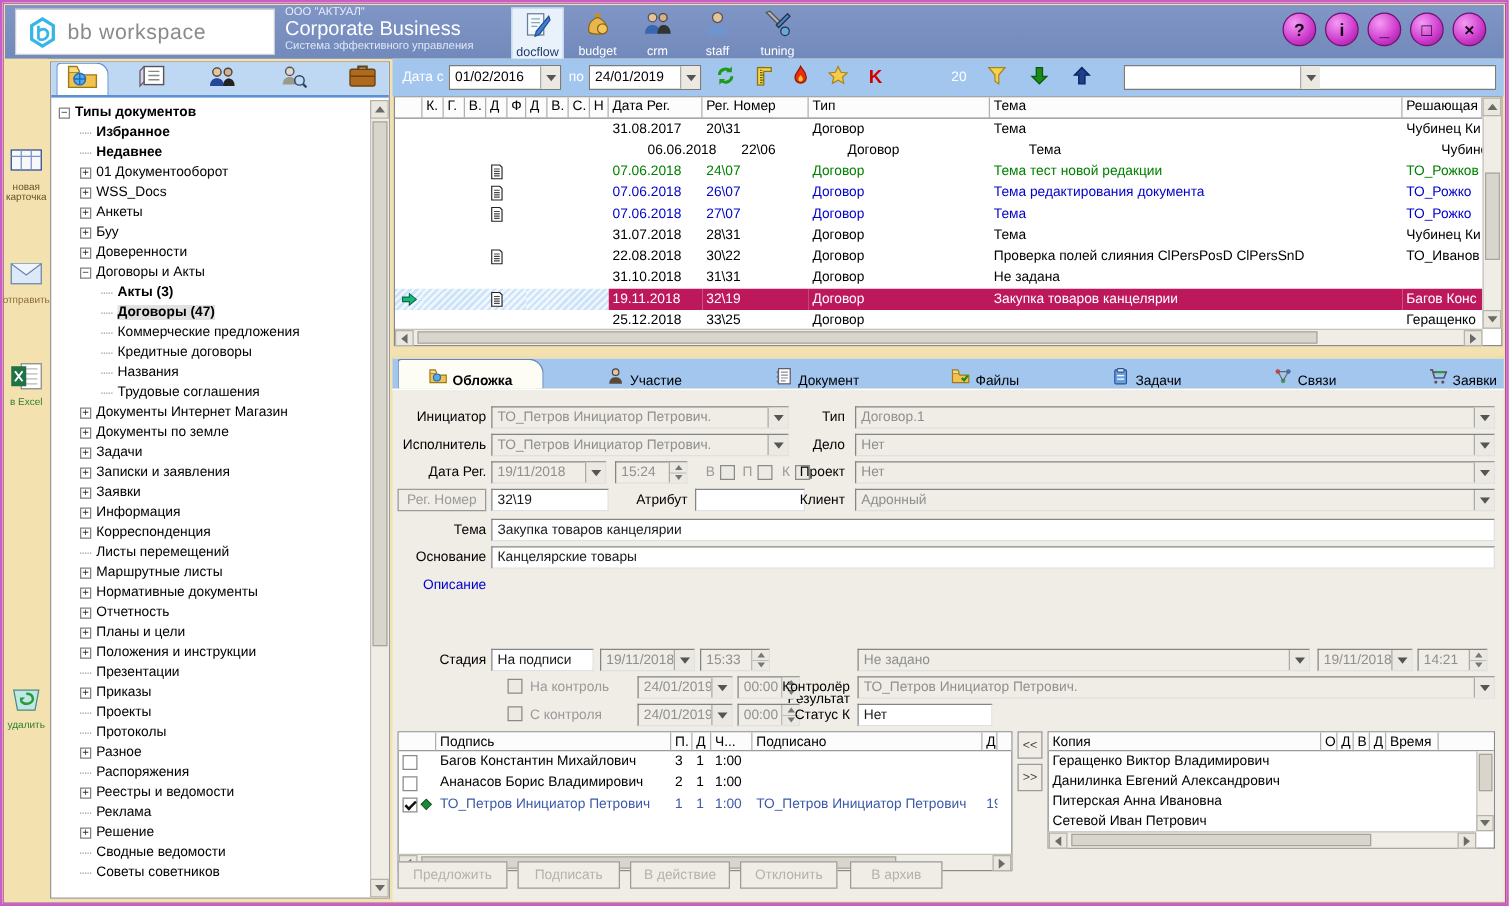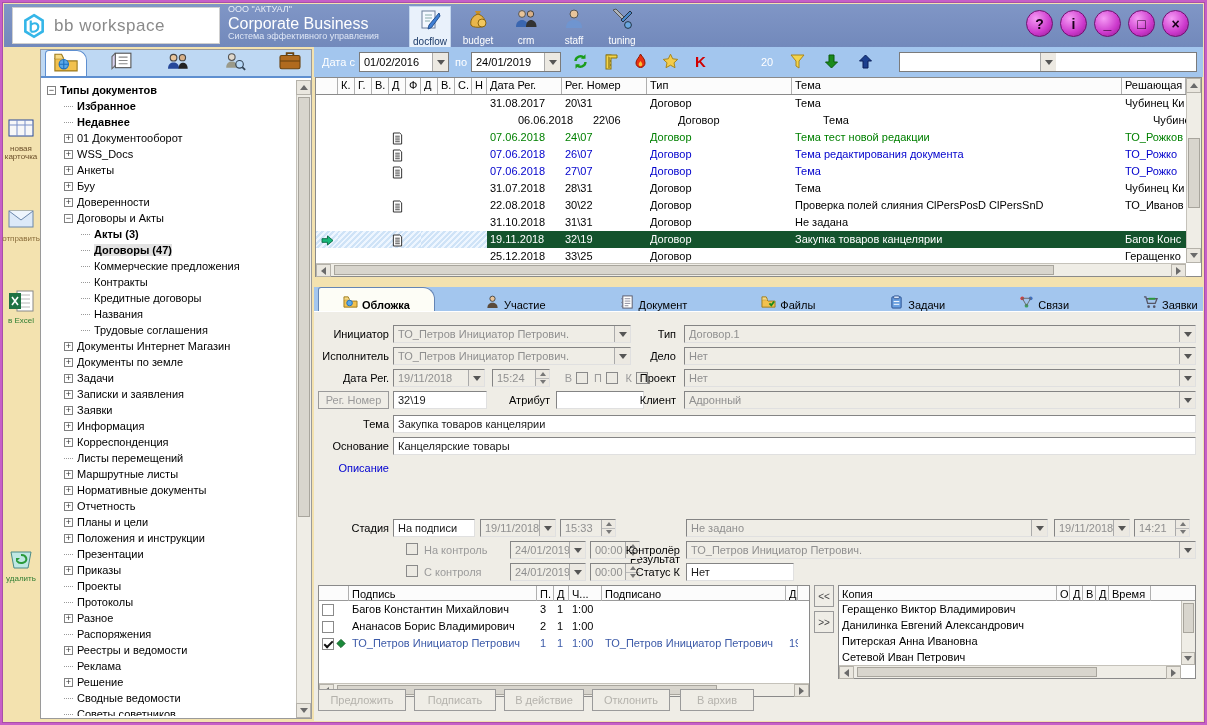--- a/index.html
+++ b/index.html
@@ -59,21 +59,21 @@
   .dd i{width:0;height:0;border:4px solid transparent;border-top:5px solid #555;margin-top:4px;}
   .fb-icon{width:22px;height:20px;display:flex;align-items:center;justify-content:center;cursor:pointer;}
   .fb-icon svg{width:17px;height:17px;}
   
   #doc-table{position:absolute;left:1px;top:30px;right:1px;height:200px;background:#fff;border:1px solid #8a8a8a;}
   #dt-head{position:absolute;left:0;top:0;right:15px;height:17px;display:flex;background:#fcfcfc;border-bottom:1px solid #8a8a8a;font-size:11px;}
   .hcell{border-right:1px solid #b0b0b0;padding:1px 3px 0 3px;white-space:nowrap;overflow:hidden;flex:none;}
   #dt-rows{position:absolute;left:0;top:17px;right:15px;height:168px;overflow:hidden;}
   .drow{height:17px;display:flex;font-size:11px;align-items:center;}
   .dcell{flex:none;padding:0 3px;white-space:nowrap;overflow:hidden;height:17px;line-height:17px;}
-  .drow.sel .main-c{background:#14532d;color:#fff !important;}
+  .drow.sel .main-c{background:#be185d;color:#fff !important;}
   .drow.sel .mark-c{background:repeating-linear-gradient(135deg,#cfe3f7 0 2px,#eef6ff 2px 4px);}
   .drow svg{vertical-align:middle;}
   #dt-vscroll{position:absolute;right:0;top:0;width:15px;height:185px;background:#EFEDE6;border-left:1px solid #c5c2ba;}
   #dt-hscroll{position:absolute;left:0;right:15px;top:185px;height:13px;background:#EFEDE6;border-top:1px solid #c5c2ba;}
   
   #detail-tabs{position:absolute;left:0;top:238px;right:0;height:26px;background:#a3c6ee;border-top:2px solid #f3e2af;display:flex;align-items:flex-end;padding-left:4px;gap:26px;}
   .dtab{height:24px;display:flex;align-items:flex-end;gap:4px;font-size:11px;color:#000;padding:0 24px;cursor:pointer;}
   .dtab svg{width:15px;height:14px;}
   .dtab.active{background:#fdfdf6;border:1px solid #6485b5;border-bottom:none;border-radius:3px 12px 0 0;font-weight:bold;}
   
@@ -297,24 +297,20 @@
           <div class="titem selected" style="padding-left:38px;">
             <span class="tleaf"></span>
             <span class="tlabel"><b>Договоры (47)</b></span>
           </div>
           <div class="titem" style="padding-left:38px;">
             <span class="tleaf"></span>
             <span class="tlabel">Коммерческие предложения</span>
           </div>
           <div class="titem" style="padding-left:38px;">
             <span class="tleaf"></span>
-            <span class="tlabel">Контракты</span>
-          </div>
-          <div class="titem" style="padding-left:38px;">
-            <span class="tleaf"></span>
             <span class="tlabel">Кредитные договоры</span>
           </div>
           <div class="titem" style="padding-left:38px;">
             <span class="tleaf"></span>
             <span class="tlabel">Названия</span>
           </div>
           <div class="titem" style="padding-left:38px;">
             <span class="tleaf"></span>
             <span class="tlabel">Трудовые соглашения</span>
           </div>

